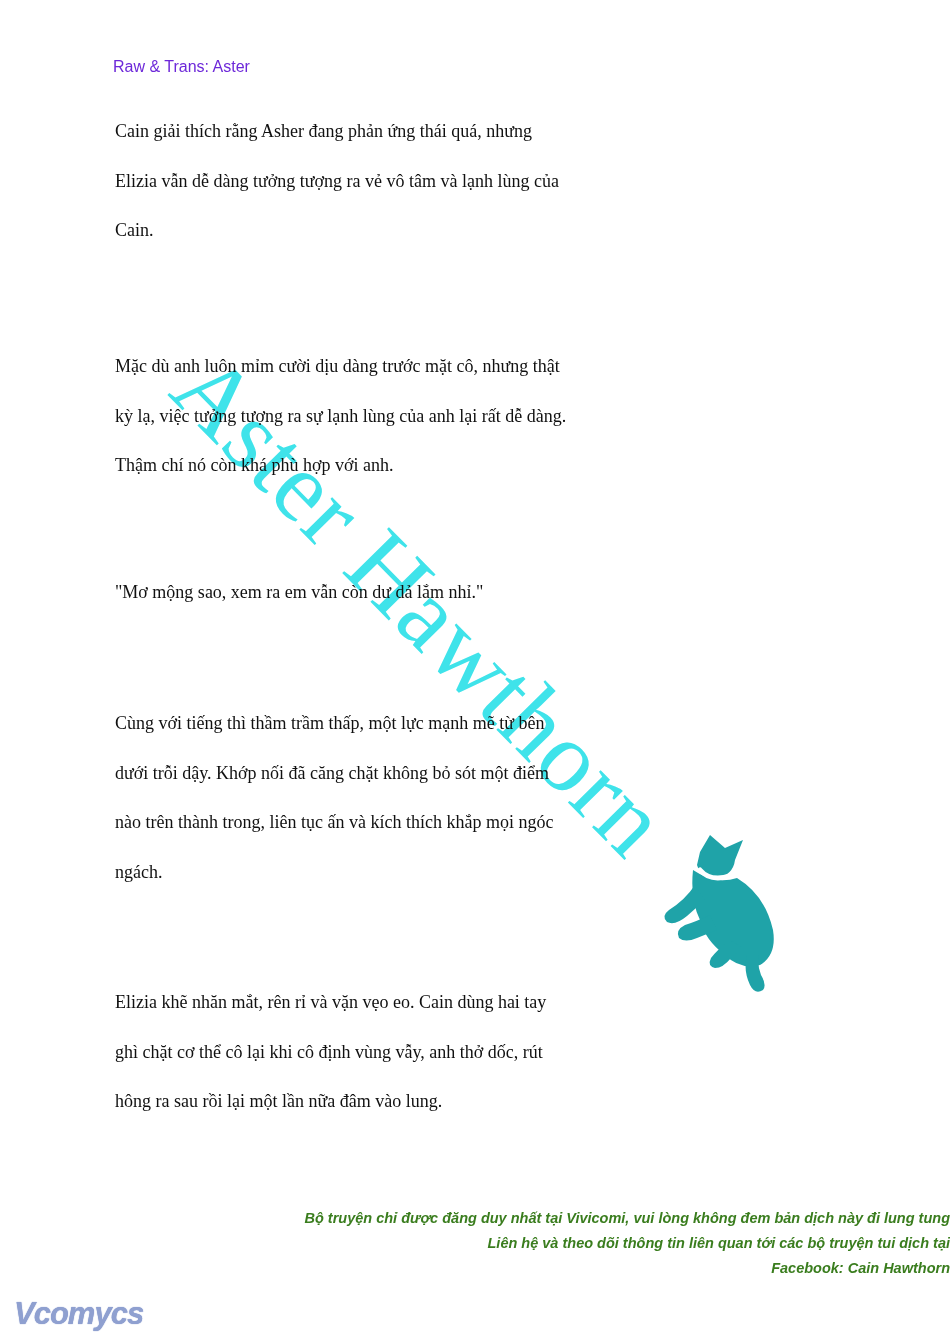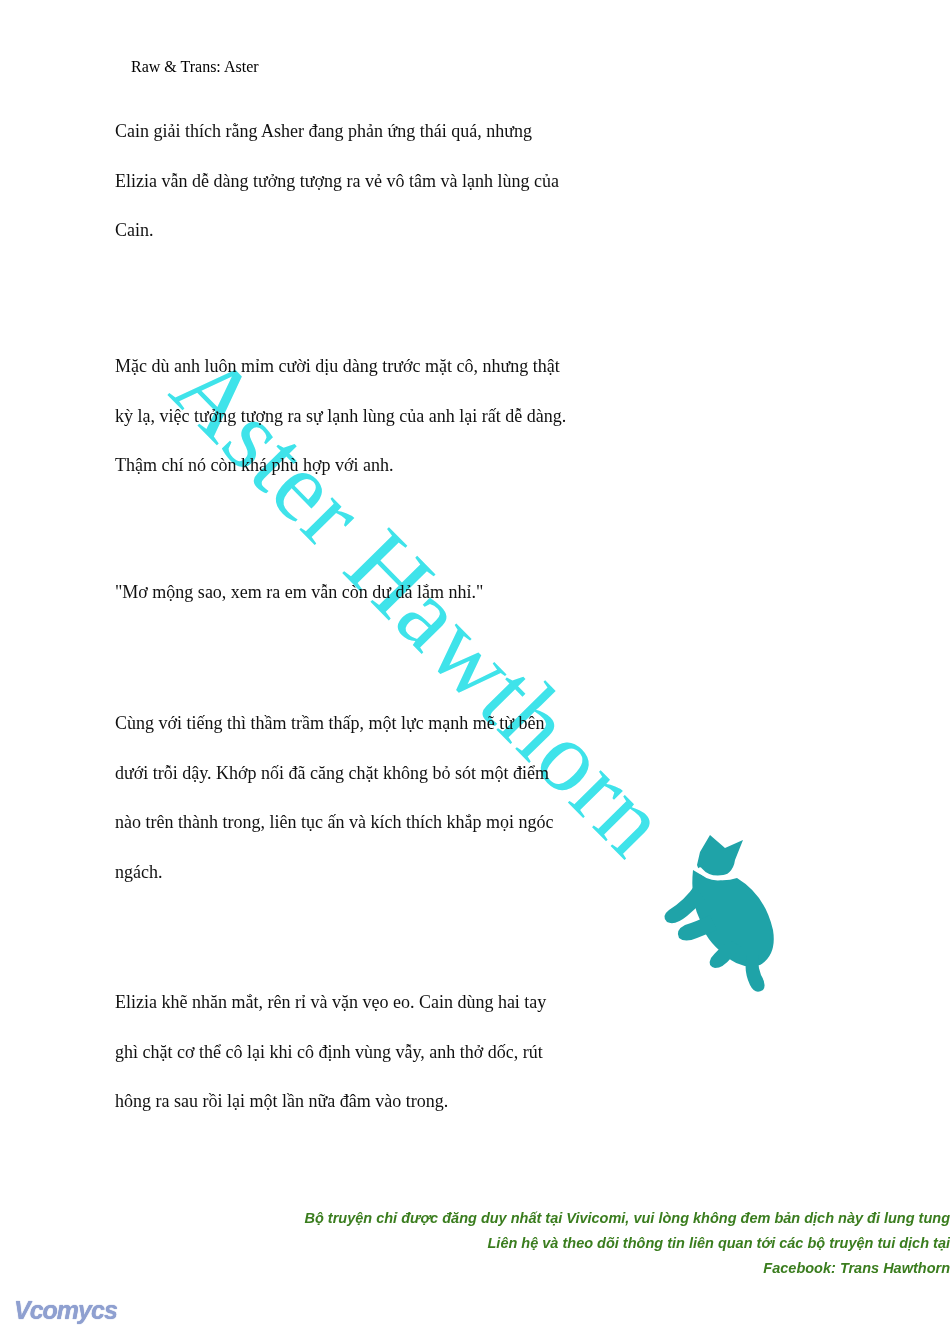--- a/index.html
+++ b/index.html
@@ -1,22 +1,22 @@
 <!DOCTYPE html>
 <html><head>
   <meta charset="utf-8">
   <style>
     html, body { margin: 0; padding: 0; }
     body {
       width: 950px; height: 1343px; background: #ffffff; position: relative; overflow: hidden;
       font-family: "Liberation Serif", serif;
     }
     .header {
-      position: absolute; left: 131px; top: 58px;
-      font-family: Liberation Serif, serif; font-size: 16px; color: #000000;
+      position: absolute; left: 113px; top: 58px;
+      font-family: Liberation Sans, sans-serif; font-size: 16px; color: #6d28d9;
     }
     .para {
       position: absolute; left: 115px; width: 760px;
       font-family: "Liberation Serif", serif; font-size: 18px; line-height: 49.5px; color: #111;
       margin: 0; z-index: 2;
     }
     .para .line { display: block; white-space: nowrap; }
     .watermark {
       position: absolute; left: 40px; top: 555px; width: 760px;
       font-family: "Liberation Serif", serif; font-size: 100px; color: #3fe3ea;
@@ -27,21 +27,21 @@
     .cat { position: absolute; left: 655px; top: 830px; width: 125px; height: 165px; z-index: 3; }
     .footer {
       position: absolute; left: 0; width: 950px; text-align: right;
       font-family: "Liberation Sans", sans-serif; font-style: italic; font-weight: bold;
       font-size: 14.5px; color: #3a7d1e; line-height: 25px;
     }
     .footer .fline { display: block; }
     .logo {
       position: absolute; left: 14px; top: 1296px;
       font-family: "Liberation Sans", sans-serif; font-style: italic; font-weight: bold;
-      font-size: 25px; color: #8fa0d0; letter-spacing: -1px;
+      font-size: 31px; color: #8fa0d0; letter-spacing: -1px;
       text-shadow: 0 0 1px #6f83c2;
     }
   </style>
 </head>
 <body>
 
 <div class="header">Raw &amp; Trans: Aster</div>
 
 <div class="watermark">Aster Hawthorn</div>
 
@@ -64,21 +64,21 @@
 <div class="para" style="top:699px">
   <span class="line">Cùng với tiếng thì thầm trầm thấp, một lực mạnh mẽ từ bên</span>
   <span class="line">dưới trỗi dậy. Khớp nối đã căng chặt không bỏ sót một điểm</span>
   <span class="line">nào trên thành trong, liên tục ấn và kích thích khắp mọi ngóc</span>
   <span class="line">ngách.</span>
 </div>
 
 <div class="para" style="top:978px">
   <span class="line">Elizia khẽ nhăn mắt, rên rỉ và vặn vẹo eo. Cain dùng hai tay</span>
   <span class="line">ghì chặt cơ thể cô lại khi cô định vùng vẫy, anh thở dốc, rút</span>
-  <span class="line">hông ra sau rồi lại một lần nữa đâm vào trong.</span>
+  <span class="line">hông ra sau rồi lại một lần nữa đâm vào lung.</span>
 </div>
 
 <svg class="cat" viewBox="0 0 125 165" xmlns="http://www.w3.org/2000/svg">
   <g fill="#1fa3a8">
 
     <path d="M45 22 L55 5 L70 18 L88 10 L80 30 Q78 45 62 48 Q45 46 42 35 Z"></path>
 
     <path d="M38 40 Q60 55 82 48 Q110 65 118 100 Q122 125 105 135 Q85 140 70 125 Q50 110 45 90 Q35 70 38 40 Z"></path>
 
     <path d="M40 55 Q30 70 14 80 Q6 86 12 92 Q20 96 32 86 L50 70 Z"></path>
@@ -89,16 +89,16 @@
 
     <path d="M92 125 Q88 140 95 155 Q100 165 108 160 Q112 155 106 145 Q102 135 104 125 Z"></path>
   </g>
 
   <path d="M45 40 Q55 52 75 46" stroke="#ffffff" stroke-width="5" fill="none" stroke-linecap="round"></path>
 </svg>
 
 <div class="footer" style="top:1206px">
   <span class="fline">Bộ truyện chỉ được đăng duy nhất tại Vivicomi, vui lòng không đem bản dịch này đi lung tung</span>
   <span class="fline">Liên hệ và theo dõi thông tin liên quan tới các bộ truyện tui dịch tại</span>
-  <span class="fline">Facebook: Trans Hawthorn</span>
+  <span class="fline">Facebook: Cain Hawthorn</span>
 </div>
 
 <div class="logo">Vcomycs</div>
 
 </body></html>

